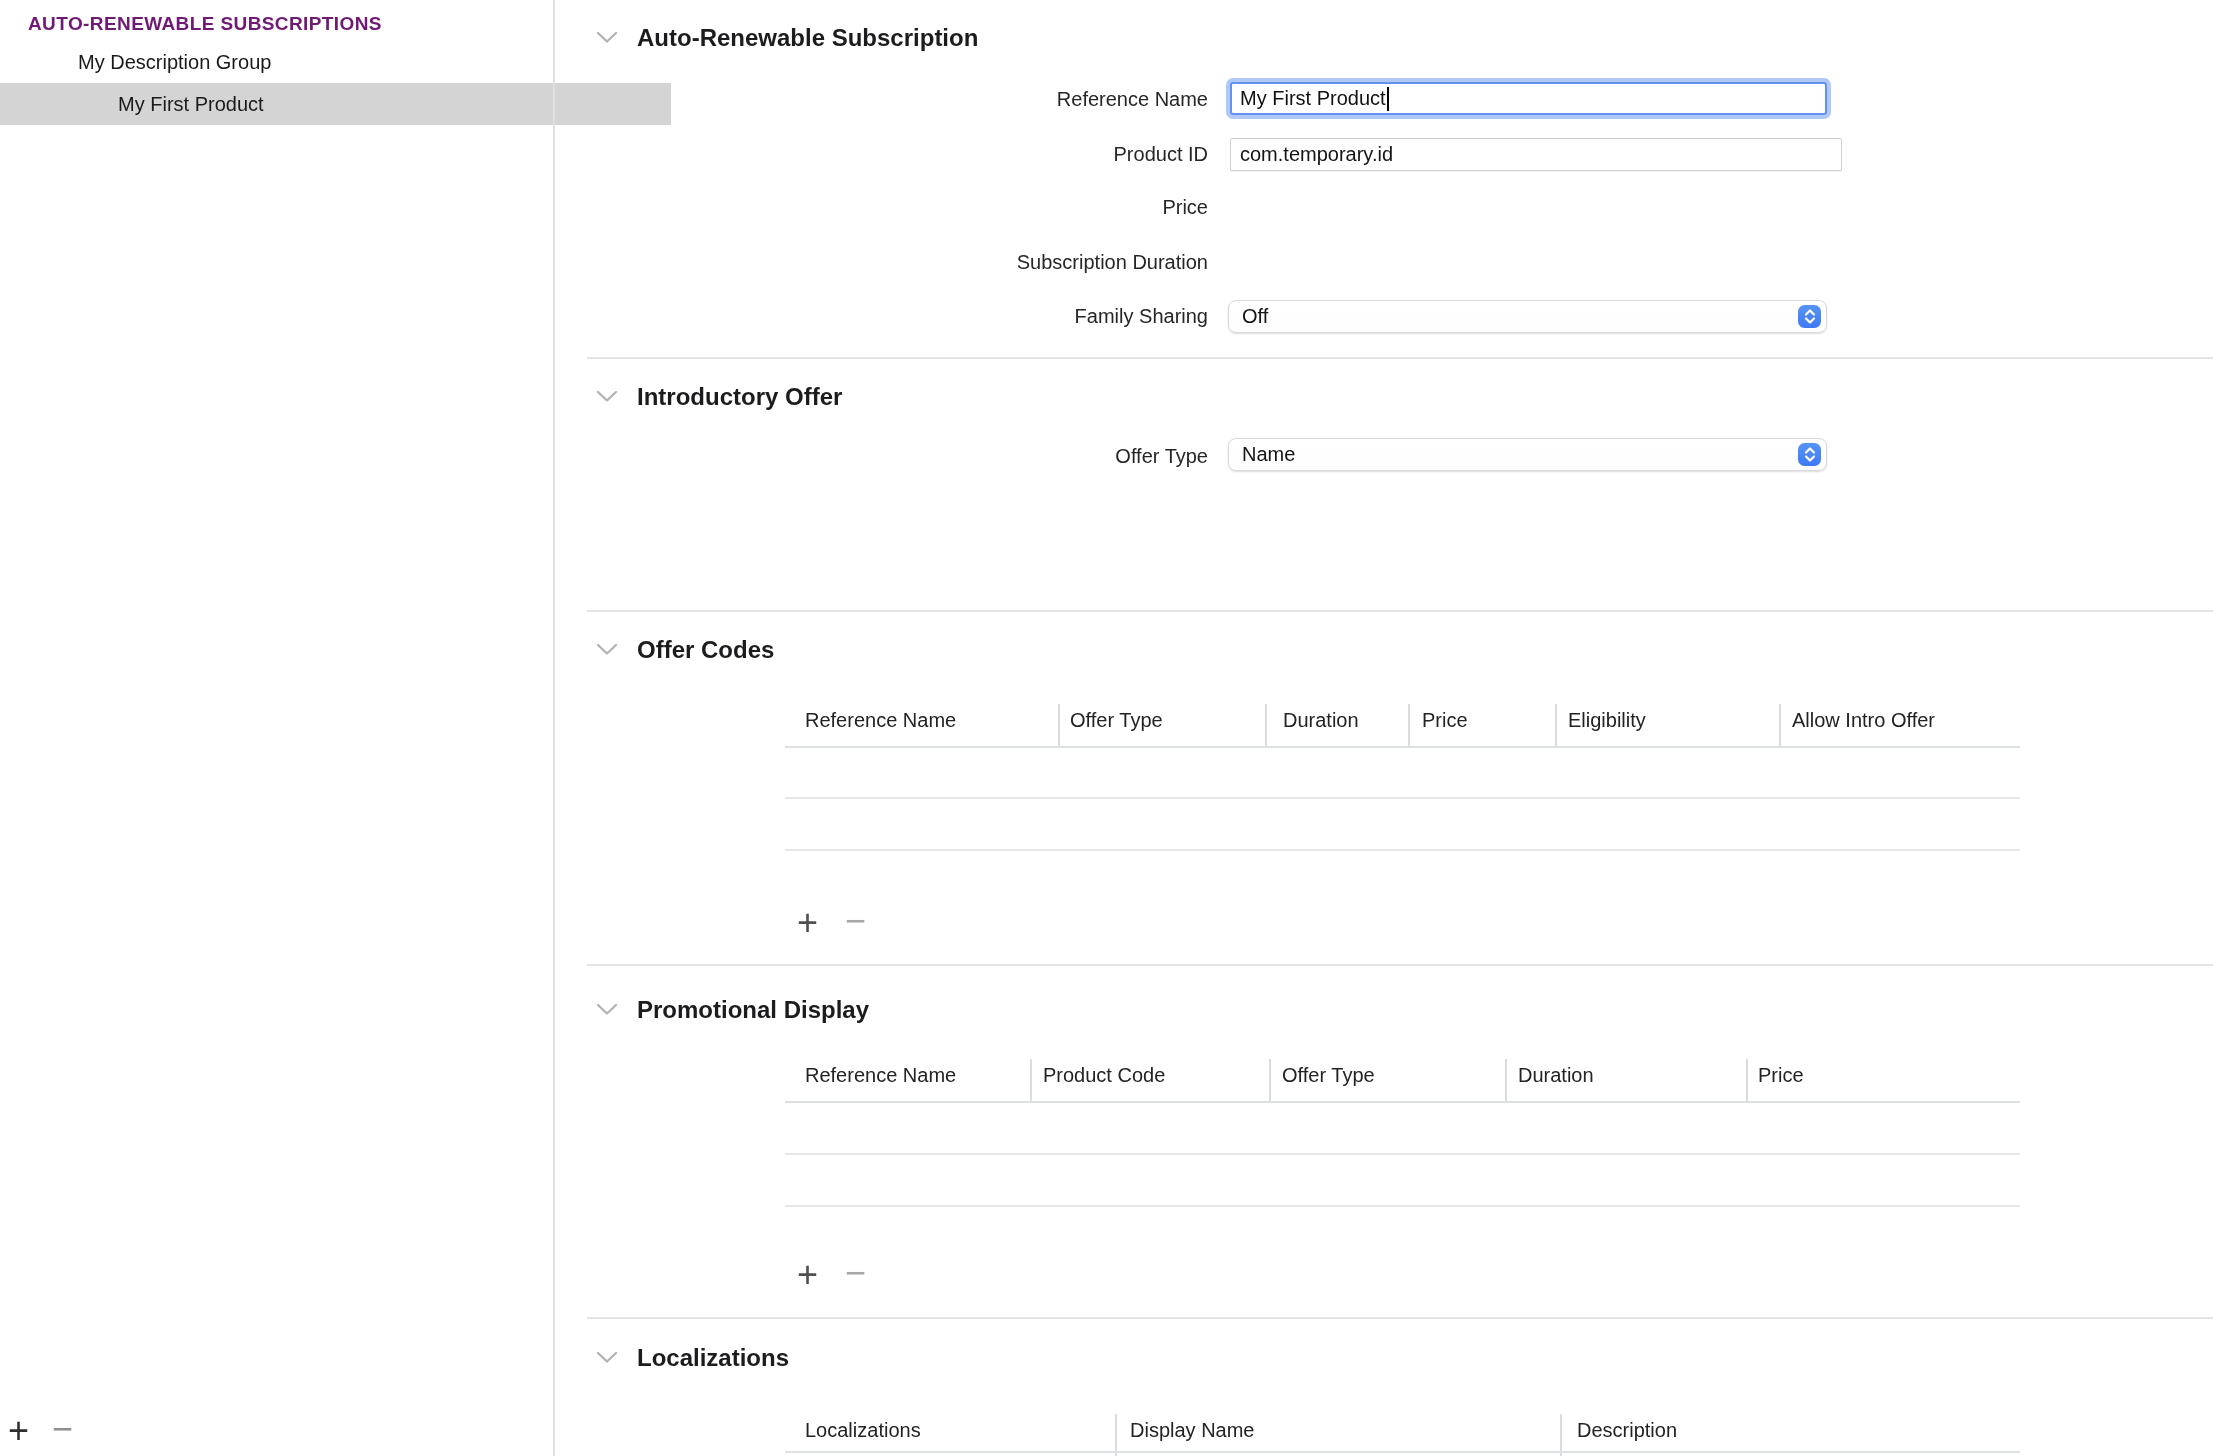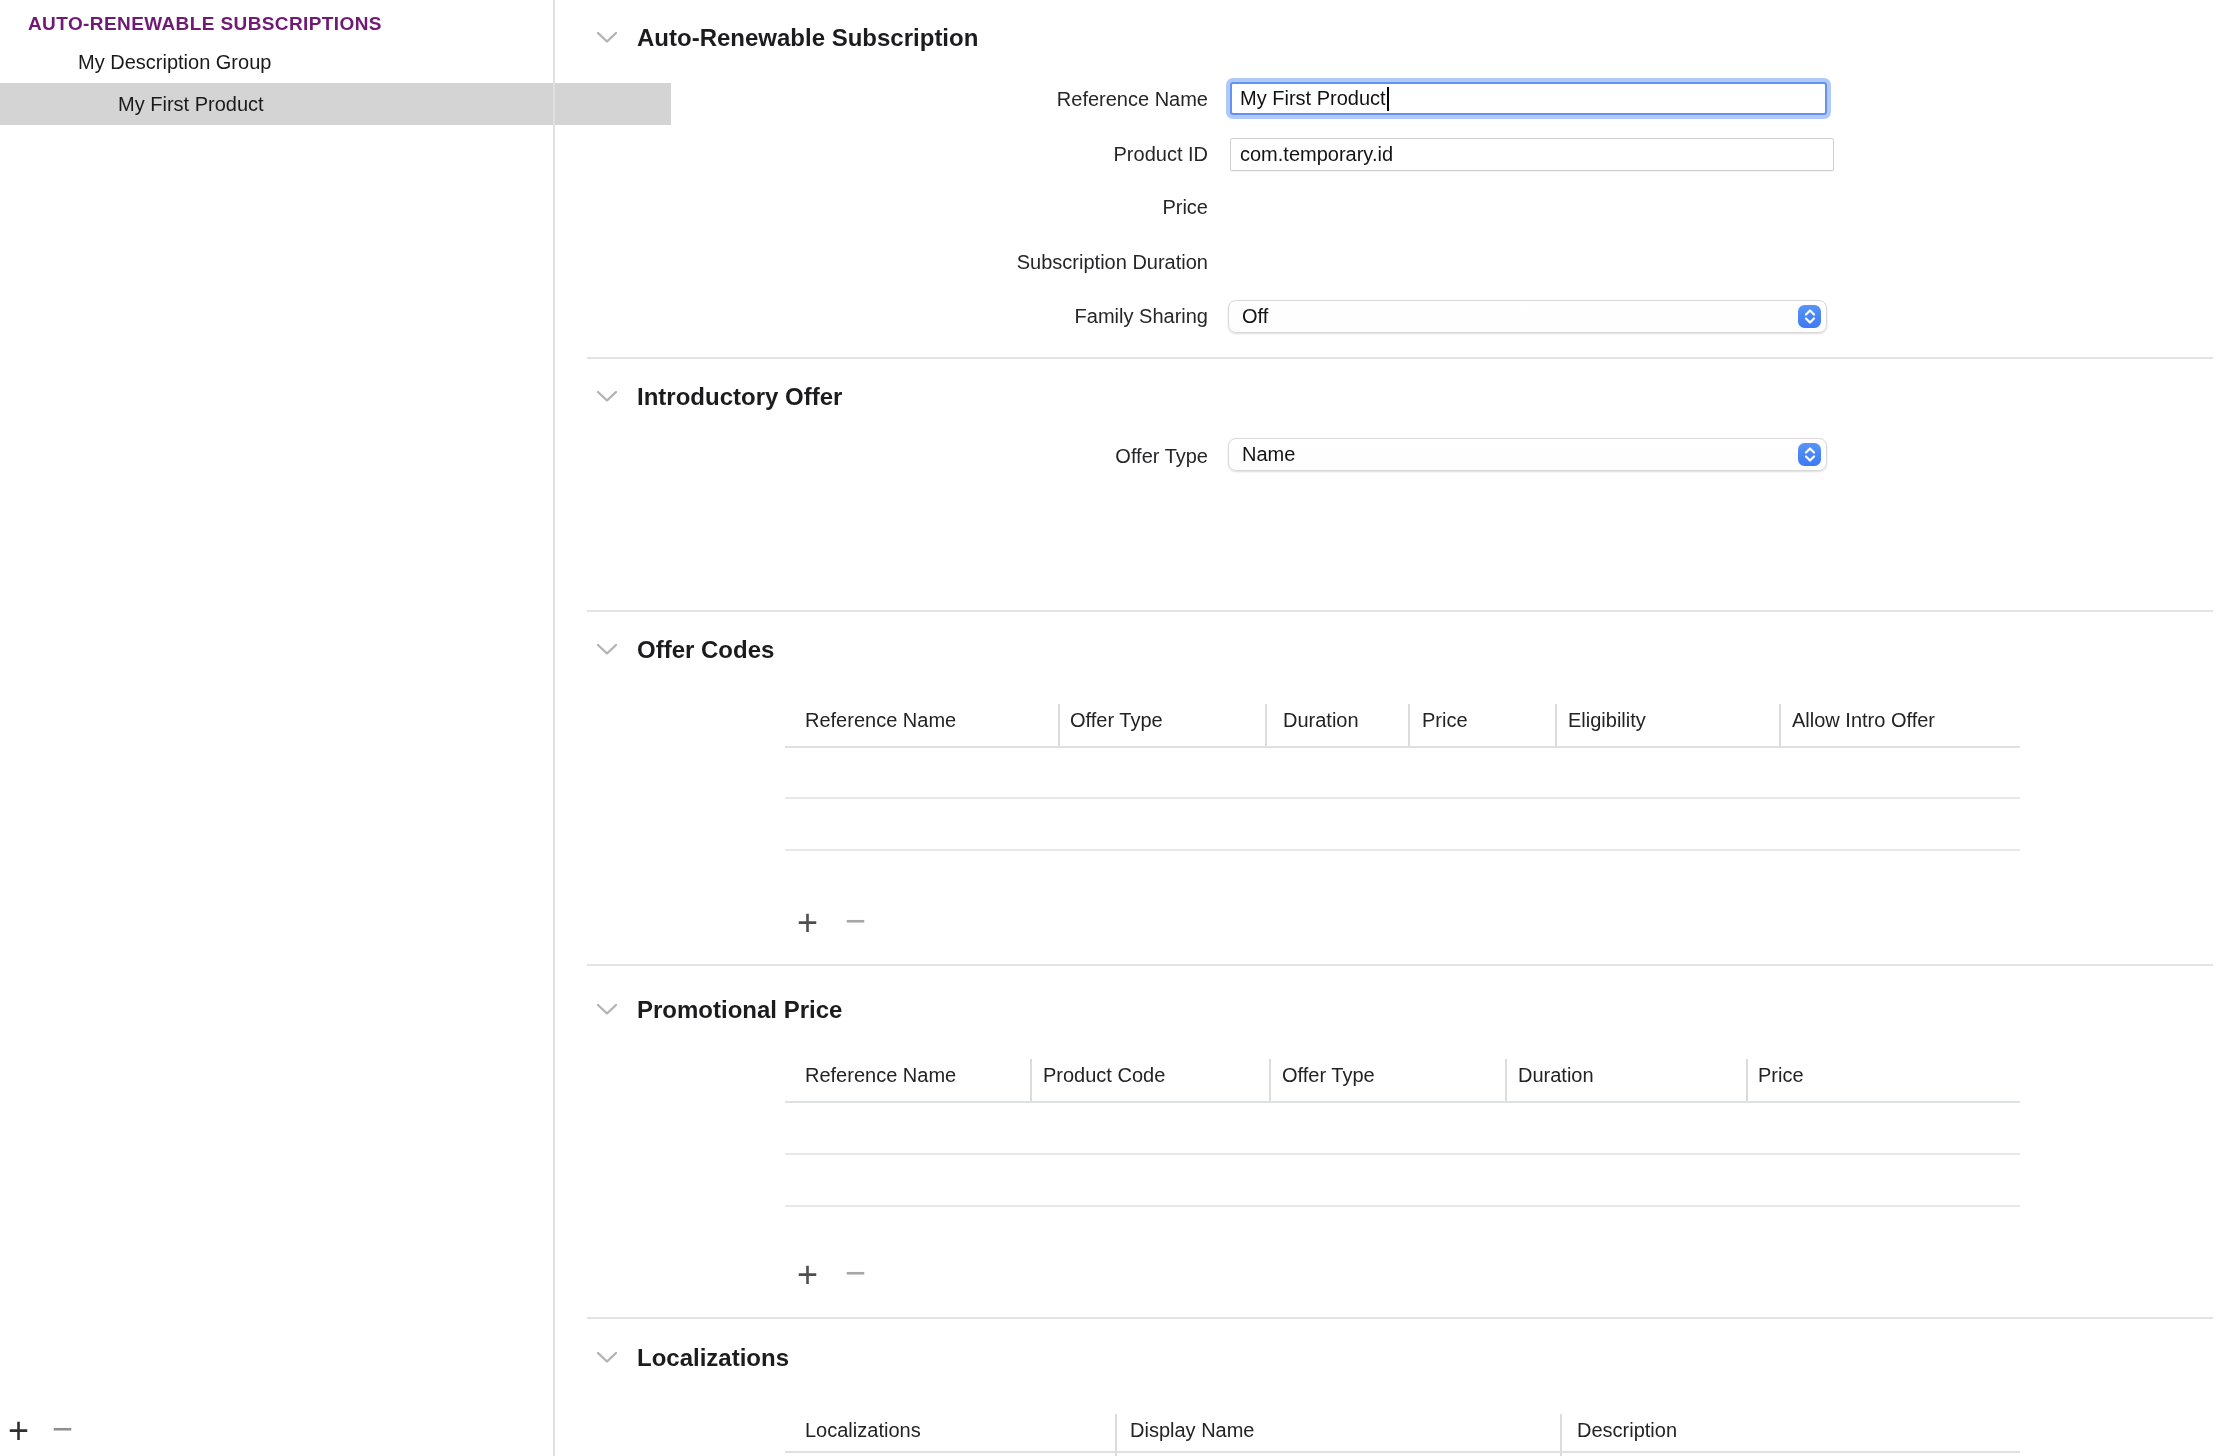--- a/index.html
+++ b/index.html
@@ -21,21 +21,21 @@
   
   .sec-head{position:absolute;left:637px;height:28px;font-size:24px;font-weight:700;
             color:#1c1c1e;white-space:nowrap;line-height:28px;}
   .chev{position:absolute;left:596px;width:22px;height:13px;}
   .sep{position:absolute;left:587px;width:1626px;height:2px;background:#e4e4e4;}
   
   .frm-label{position:absolute;left:560px;width:648px;text-align:right;font-size:20px;
              line-height:28px;color:#262628;white-space:nowrap;}
   .txtfield{position:absolute;left:1230px;width:585px;height:31px;border:1px solid #cfcfcf;
             border-radius:2px;background:#fff;font-family:"Liberation Sans",sans-serif;
-            font-size:20px;color:#141414;padding:0 8px 0 9px;box-shadow:0 1px 1px rgba(0,0,0,.05);}
+            font-size:20px;color:#141414;padding:0 16px 0 9px;box-shadow:0 1px 1px rgba(0,0,0,.05);}
   .txtfield-focus{position:absolute;left:1230px;width:585px;height:29px;border:2px solid #6292f4;
             border-radius:3px;background:#fff;box-shadow:0 0 0 4px #b1c9f7;display:flex;
             align-items:center;padding-left:8px;font-size:20px;color:#111;white-space:nowrap;}
   .caret{display:inline-block;width:2px;height:24px;background:#000;margin-left:1px;}
   .popup{position:absolute;left:1228px;width:599px;height:33px;border:1px solid #d9d9d9;
          border-radius:8px;background:linear-gradient(180deg,#ffffff,#fdfdfd);
          box-shadow:0 1px 2px rgba(0,0,0,.14);box-sizing:border-box;display:flex;
          align-items:center;padding-left:13px;font-size:20px;color:#141414;white-space:nowrap;}
   .stepper{position:absolute;right:5px;top:4px;width:23px;height:23px;border-radius:6.5px;
            background:linear-gradient(180deg,#5795f7,#3d79f3);display:flex;align-items:center;
@@ -135,21 +135,21 @@
   <div class="hline" style="top:797px"></div>
   <div class="hline" style="top:849px"></div>
   <span class="pmbtn tbl-plus" style="left:797px;top:908px">+</span>
   <span class="pmbtn tbl-minus" style="left:845px;top:906px">−</span>
 
   <div class="sep" style="top:964px"></div>
 
   <svg class="chev" style="top:1003px" viewBox="0 0 22 13">
     <polyline points="2,2 11,10.5 20,2" fill="none" stroke="#b3b3b3" stroke-width="2.4" stroke-linecap="round" stroke-linejoin="round"></polyline>
   </svg>
-  <div class="sec-head" style="top:996px">Promotional Price</div>
+  <div class="sec-head" style="top:996px">Promotional Display</div>
 
   <div class="th" style="left:805px;top:1061px">Reference Name</div>
   <div class="th" style="left:1043px;top:1061px">Product Code</div>
   <div class="th" style="left:1282px;top:1061px">Offer Type</div>
   <div class="th" style="left:1518px;top:1061px">Duration</div>
   <div class="th" style="left:1758px;top:1061px">Price</div>
   <div class="vtick" style="left:1030px;top:1059px"></div>
   <div class="vtick" style="left:1269px;top:1059px"></div>
   <div class="vtick" style="left:1505px;top:1059px"></div>
   <div class="vtick" style="left:1746px;top:1059px"></div>

